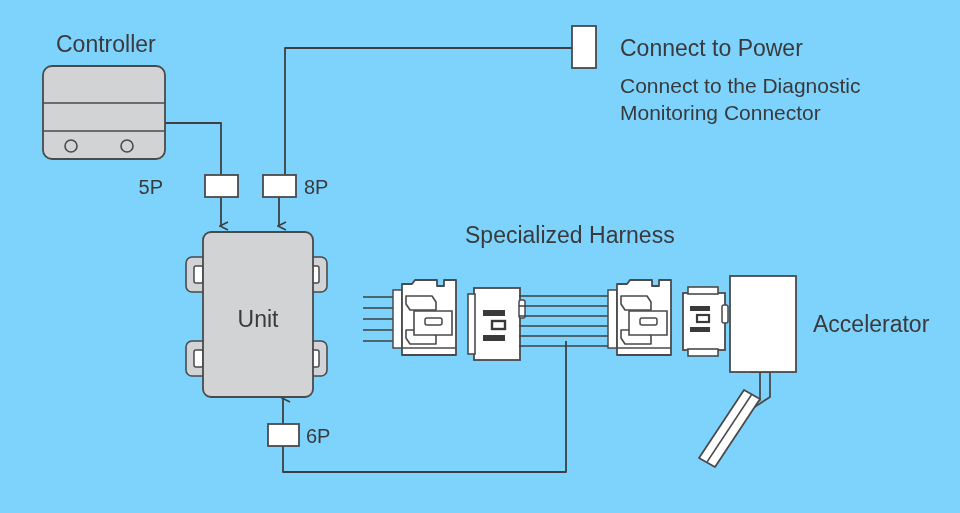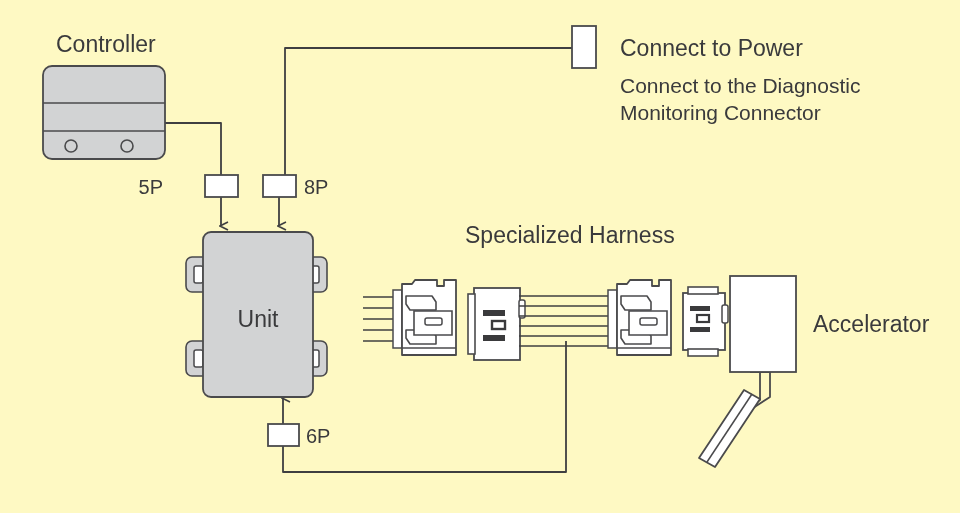--- a/index.html
+++ b/index.html
@@ -10,21 +10,21 @@
   body {
     width: 960px;
     height: 513px;
     font-family: "Liberation Sans", sans-serif;
     overflow: hidden;
   }
   #diagram-root {
     position: relative;
     width: 960px;
     height: 513px;
-    background: #fef9c3;
+    background: #7dd3fc;
   }
   svg#diagram-svg {
     display: block;
     width: 960px;
     height: 513px;
   }
   .lbl {
     font-family: "Liberation Sans", sans-serif;
     fill: #3a3a3c;
   }

